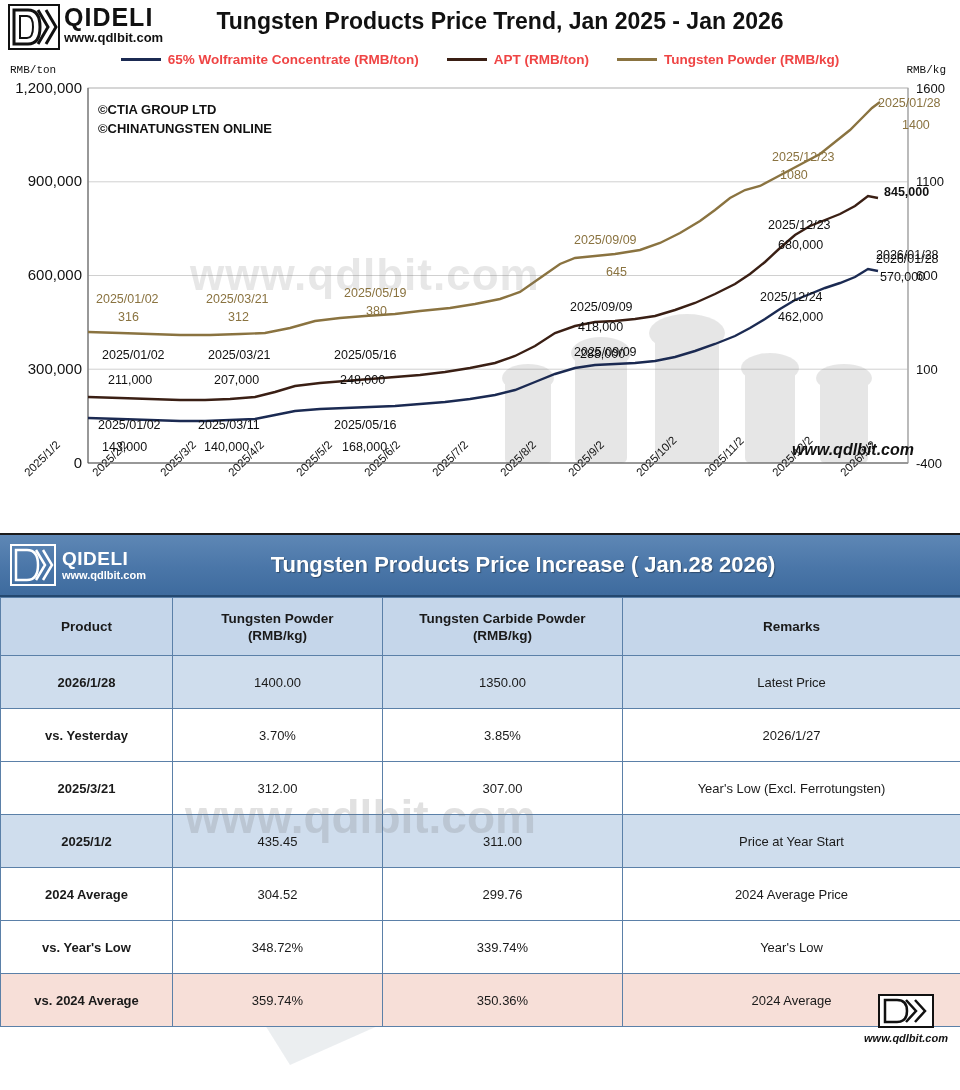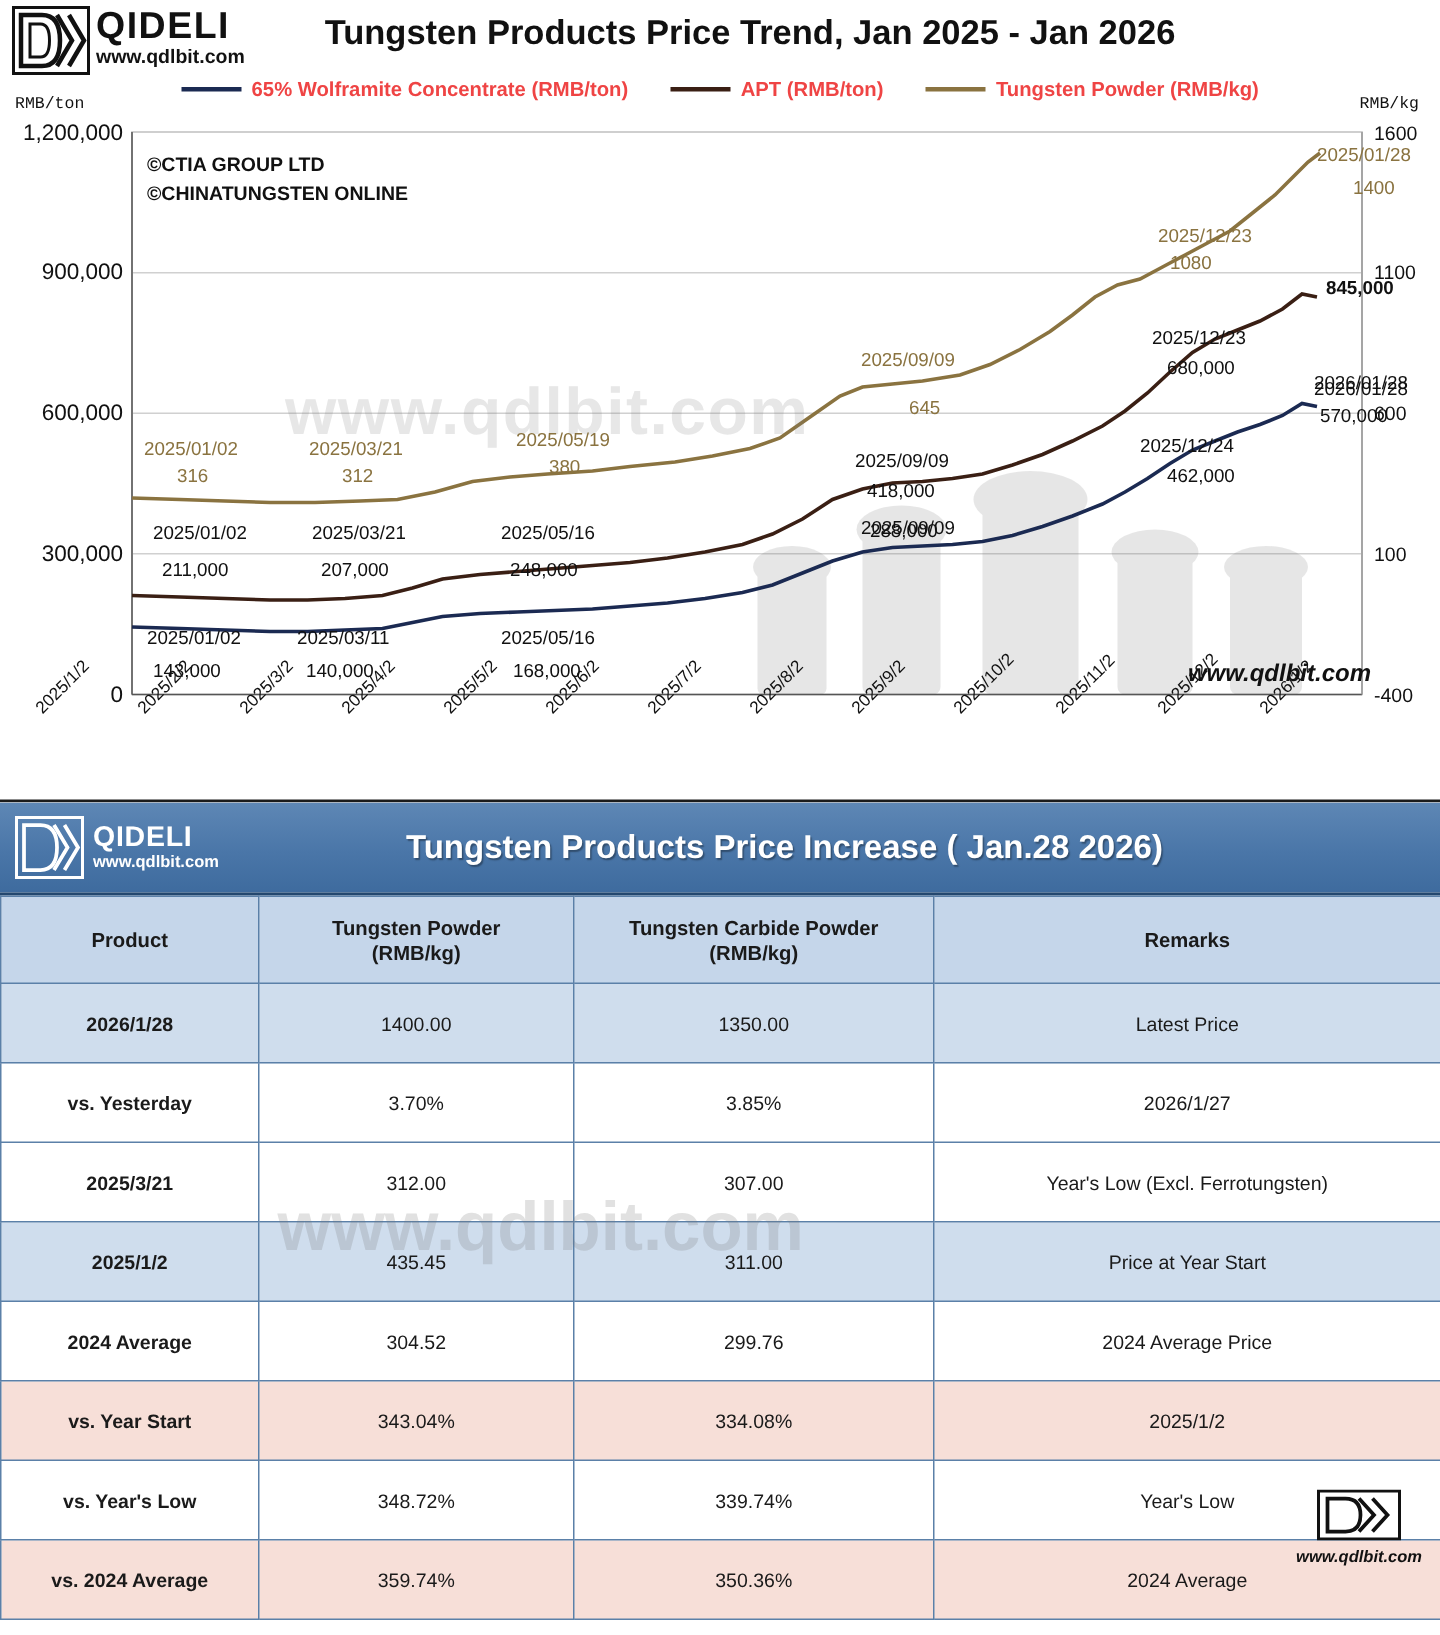--- a/index.html
+++ b/index.html
@@ -446,26 +446,20 @@
         <td>435.45</td>
         <td>311.00</td>
         <td>Price at Year Start</td>
       </tr>
       <tr class="rwhite">
         <td class="label">2024 Average</td>
         <td>304.52</td>
         <td>299.76</td>
         <td>2024 Average Price</td>
       </tr>
-      <tr class="rpink">
-        <td class="label">vs. Year Start</td>
-        <td>343.04%</td>
-        <td>334.08%</td>
-        <td>2025/1/2</td>
-      </tr>
       <tr class="rwhite">
         <td class="label">vs. Year's Low</td>
         <td>348.72%</td>
         <td>339.74%</td>
         <td>Year's Low</td>
       </tr>
       <tr class="rpink">
         <td class="label">vs. 2024 Average</td>
         <td>359.74%</td>
         <td>350.36%</td>

